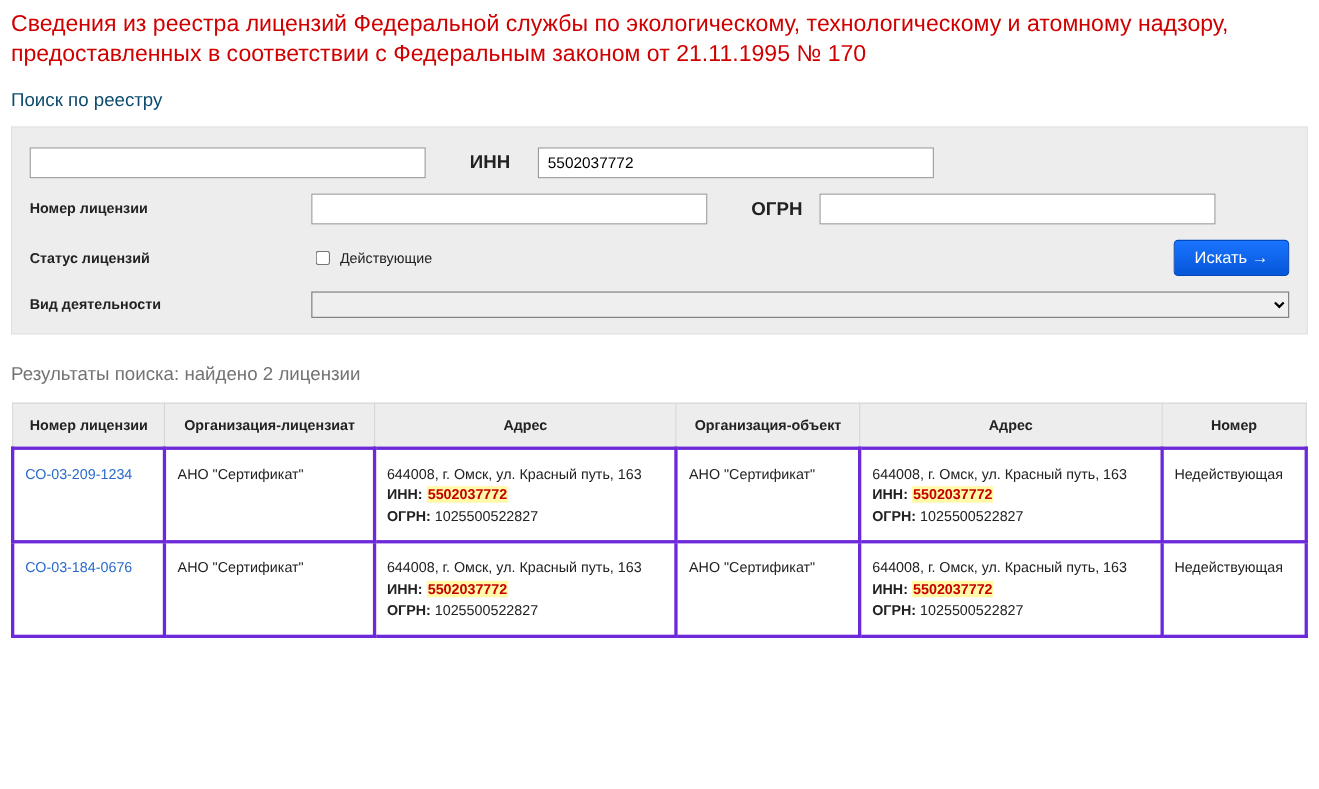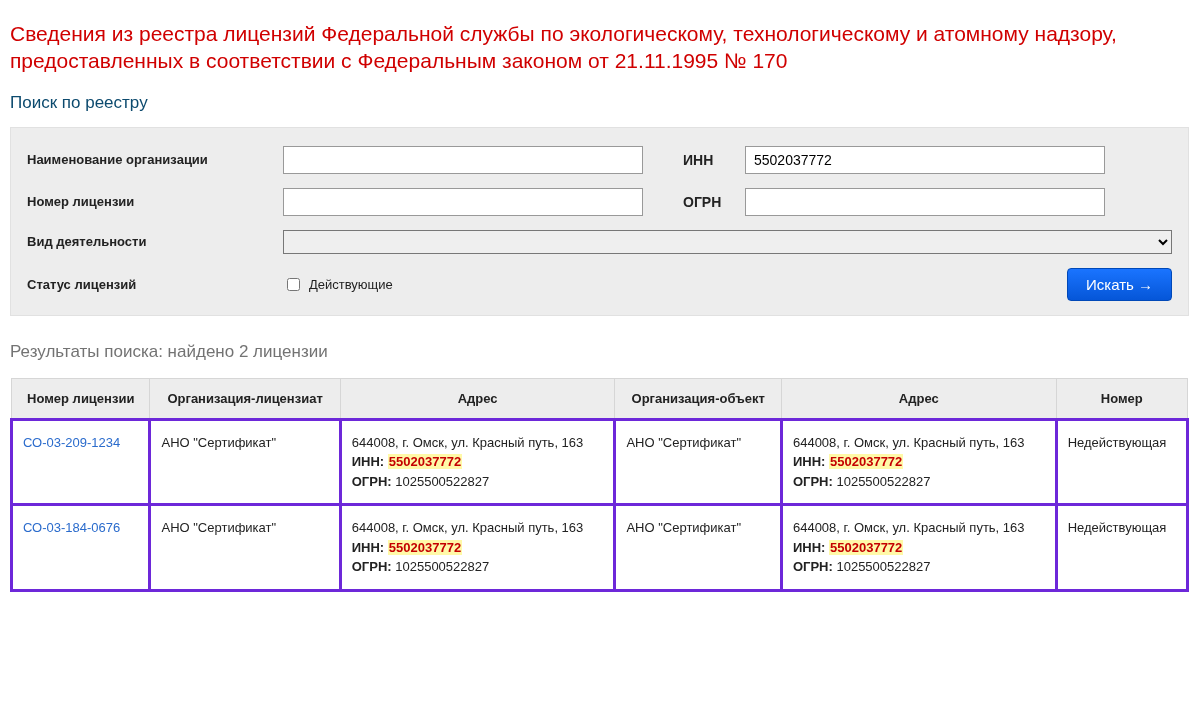--- a/index.html
+++ b/index.html
@@ -8,21 +8,21 @@
     padding: 8px 10px;
     font-family: Verdana, Arial, sans-serif;
     font-size: 13px;
     color: #222;
     background: #fff;
   }
   h1.page-title {
     color: #d00000;
     font-size: 21px;
     font-weight: normal;
-    margin: 12px 0 18px 0;
+    margin: 0 0 18px 0;
     line-height: 1.3;
   }
   h2.section-title {
     color: #0c4a6e;
     font-size: 17px;
     font-weight: normal;
     margin: 0 0 14px 0;
   }
   .search-form {
     background: #ededed;
@@ -36,21 +36,21 @@
     gap: 16px;
   }
   .form-row:last-child { margin-bottom: 0; }
   .form-label {
     font-weight: bold;
     font-size: 13px;
     flex: 0 0 240px;
   }
   .form-label-sm {
     font-weight: bold;
-    font-size: 14px;
+    font-size: 17px;
     flex: 0 0 70px;
     text-align: left;
     padding-left: 24px;
   }
   .text-input {
     font-family: Arial, sans-serif;
     font-size: 14px;
     padding: 4px 8px;
     border: 1px solid #999;
     background: #fff;
@@ -123,47 +123,46 @@
 </head>
 <body>
 
 <h1 class="page-title">Сведения из реестра лицензий Федеральной службы по экологическому, технологическому и атомному надзору, предоставленных в соответствии с Федеральным законом от 21.11.1995 № 170</h1>
 
 <h2 class="section-title">Поиск по реестру</h2>
 
 <div class="search-form">
 
   <div class="form-row">
-    <div class="form-label">Наименование организации</div>
     <input class="text-input input-wide" type="text" value="" style="">
     <div class="form-label-sm">ИНН</div>
     <input class="text-input input-med" type="text" value="5502037772" style="">
   </div>
 
   <div class="form-row">
     <div class="form-label">Номер лицензии</div>
     <input class="text-input input-wide" type="text" value="" style="">
     <div class="form-label-sm">ОГРН</div>
     <input class="text-input input-med" type="text" value="" style="">
-  </div>
-
-  <div class="form-row">
-    <div class="form-label">Вид деятельности</div>
-    <select class="select-input">
-      <option></option>
-    </select>
   </div>
 
   <div class="form-row">
     <div class="form-label">Статус лицензий</div>
     <label class="checkbox-wrap">
       <input type="checkbox" style="">
       <span>Действующие</span>
     </label>
     <button class="search-btn">Искать →</button>
+  </div>
+
+  <div class="form-row">
+    <div class="form-label">Вид деятельности</div>
+    <select class="select-input">
+      <option></option>
+    </select>
   </div>
 
 </div>
 
 <h2 class="results-title">Результаты поиска: найдено 2 лицензии</h2>
 
 <table class="results">
   <thead>
     <tr>
       <th>Номер лицензии</th>

